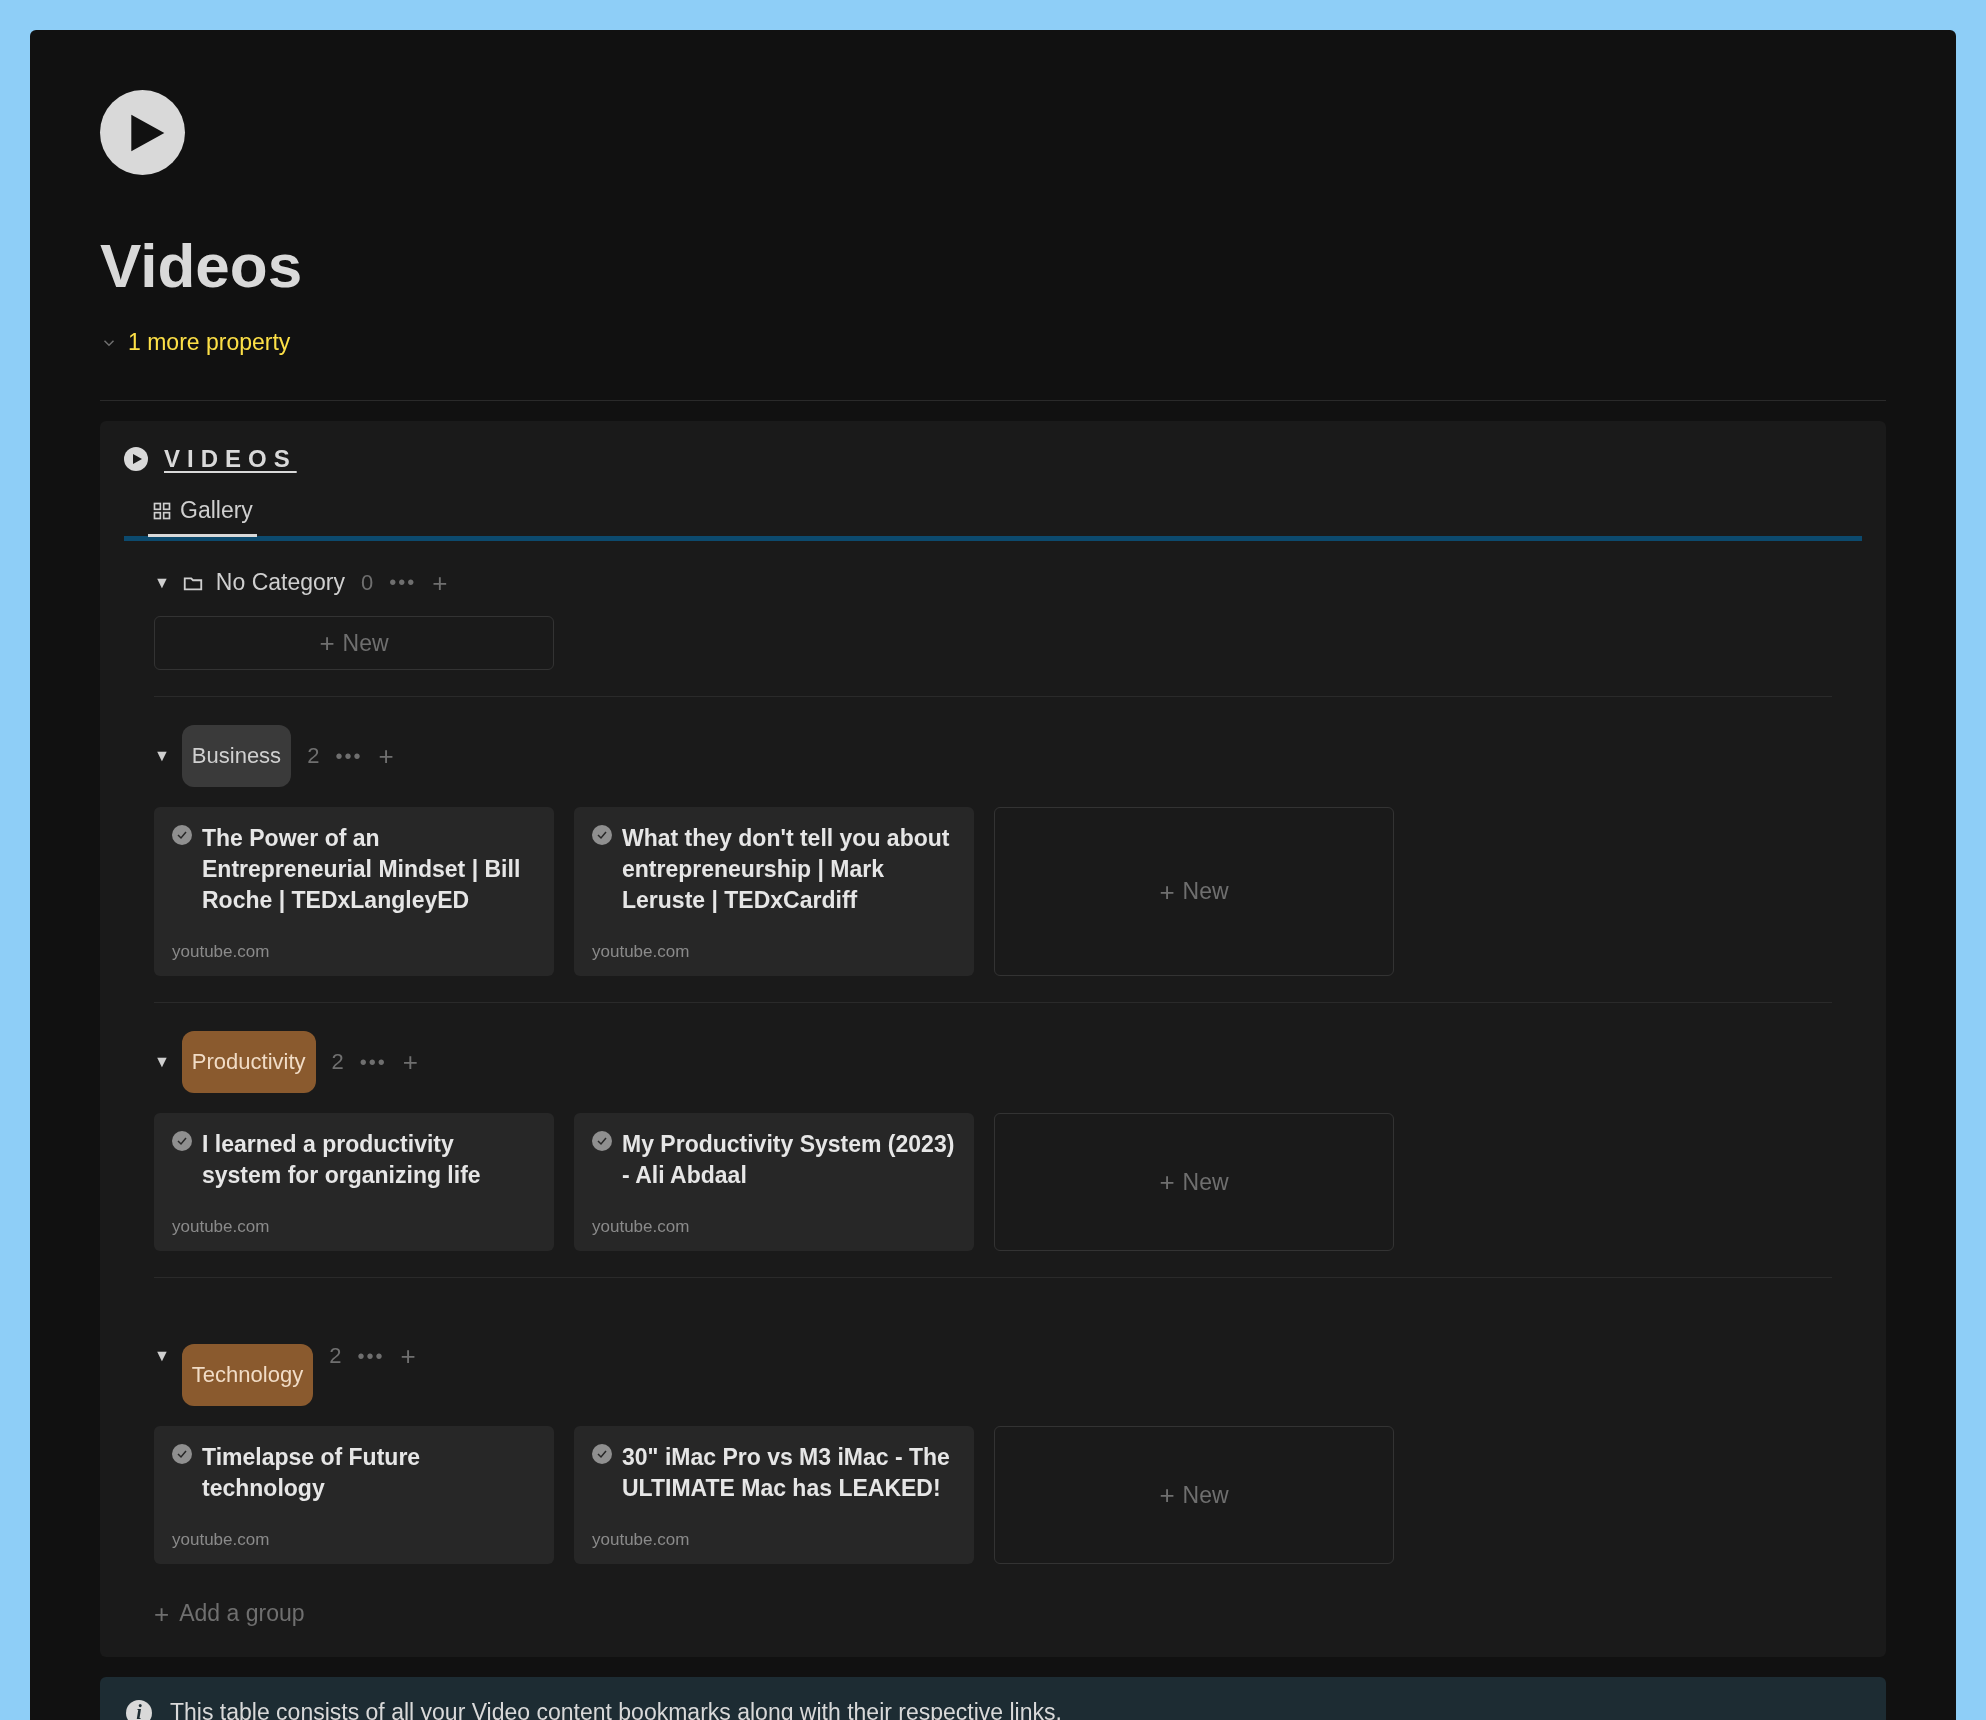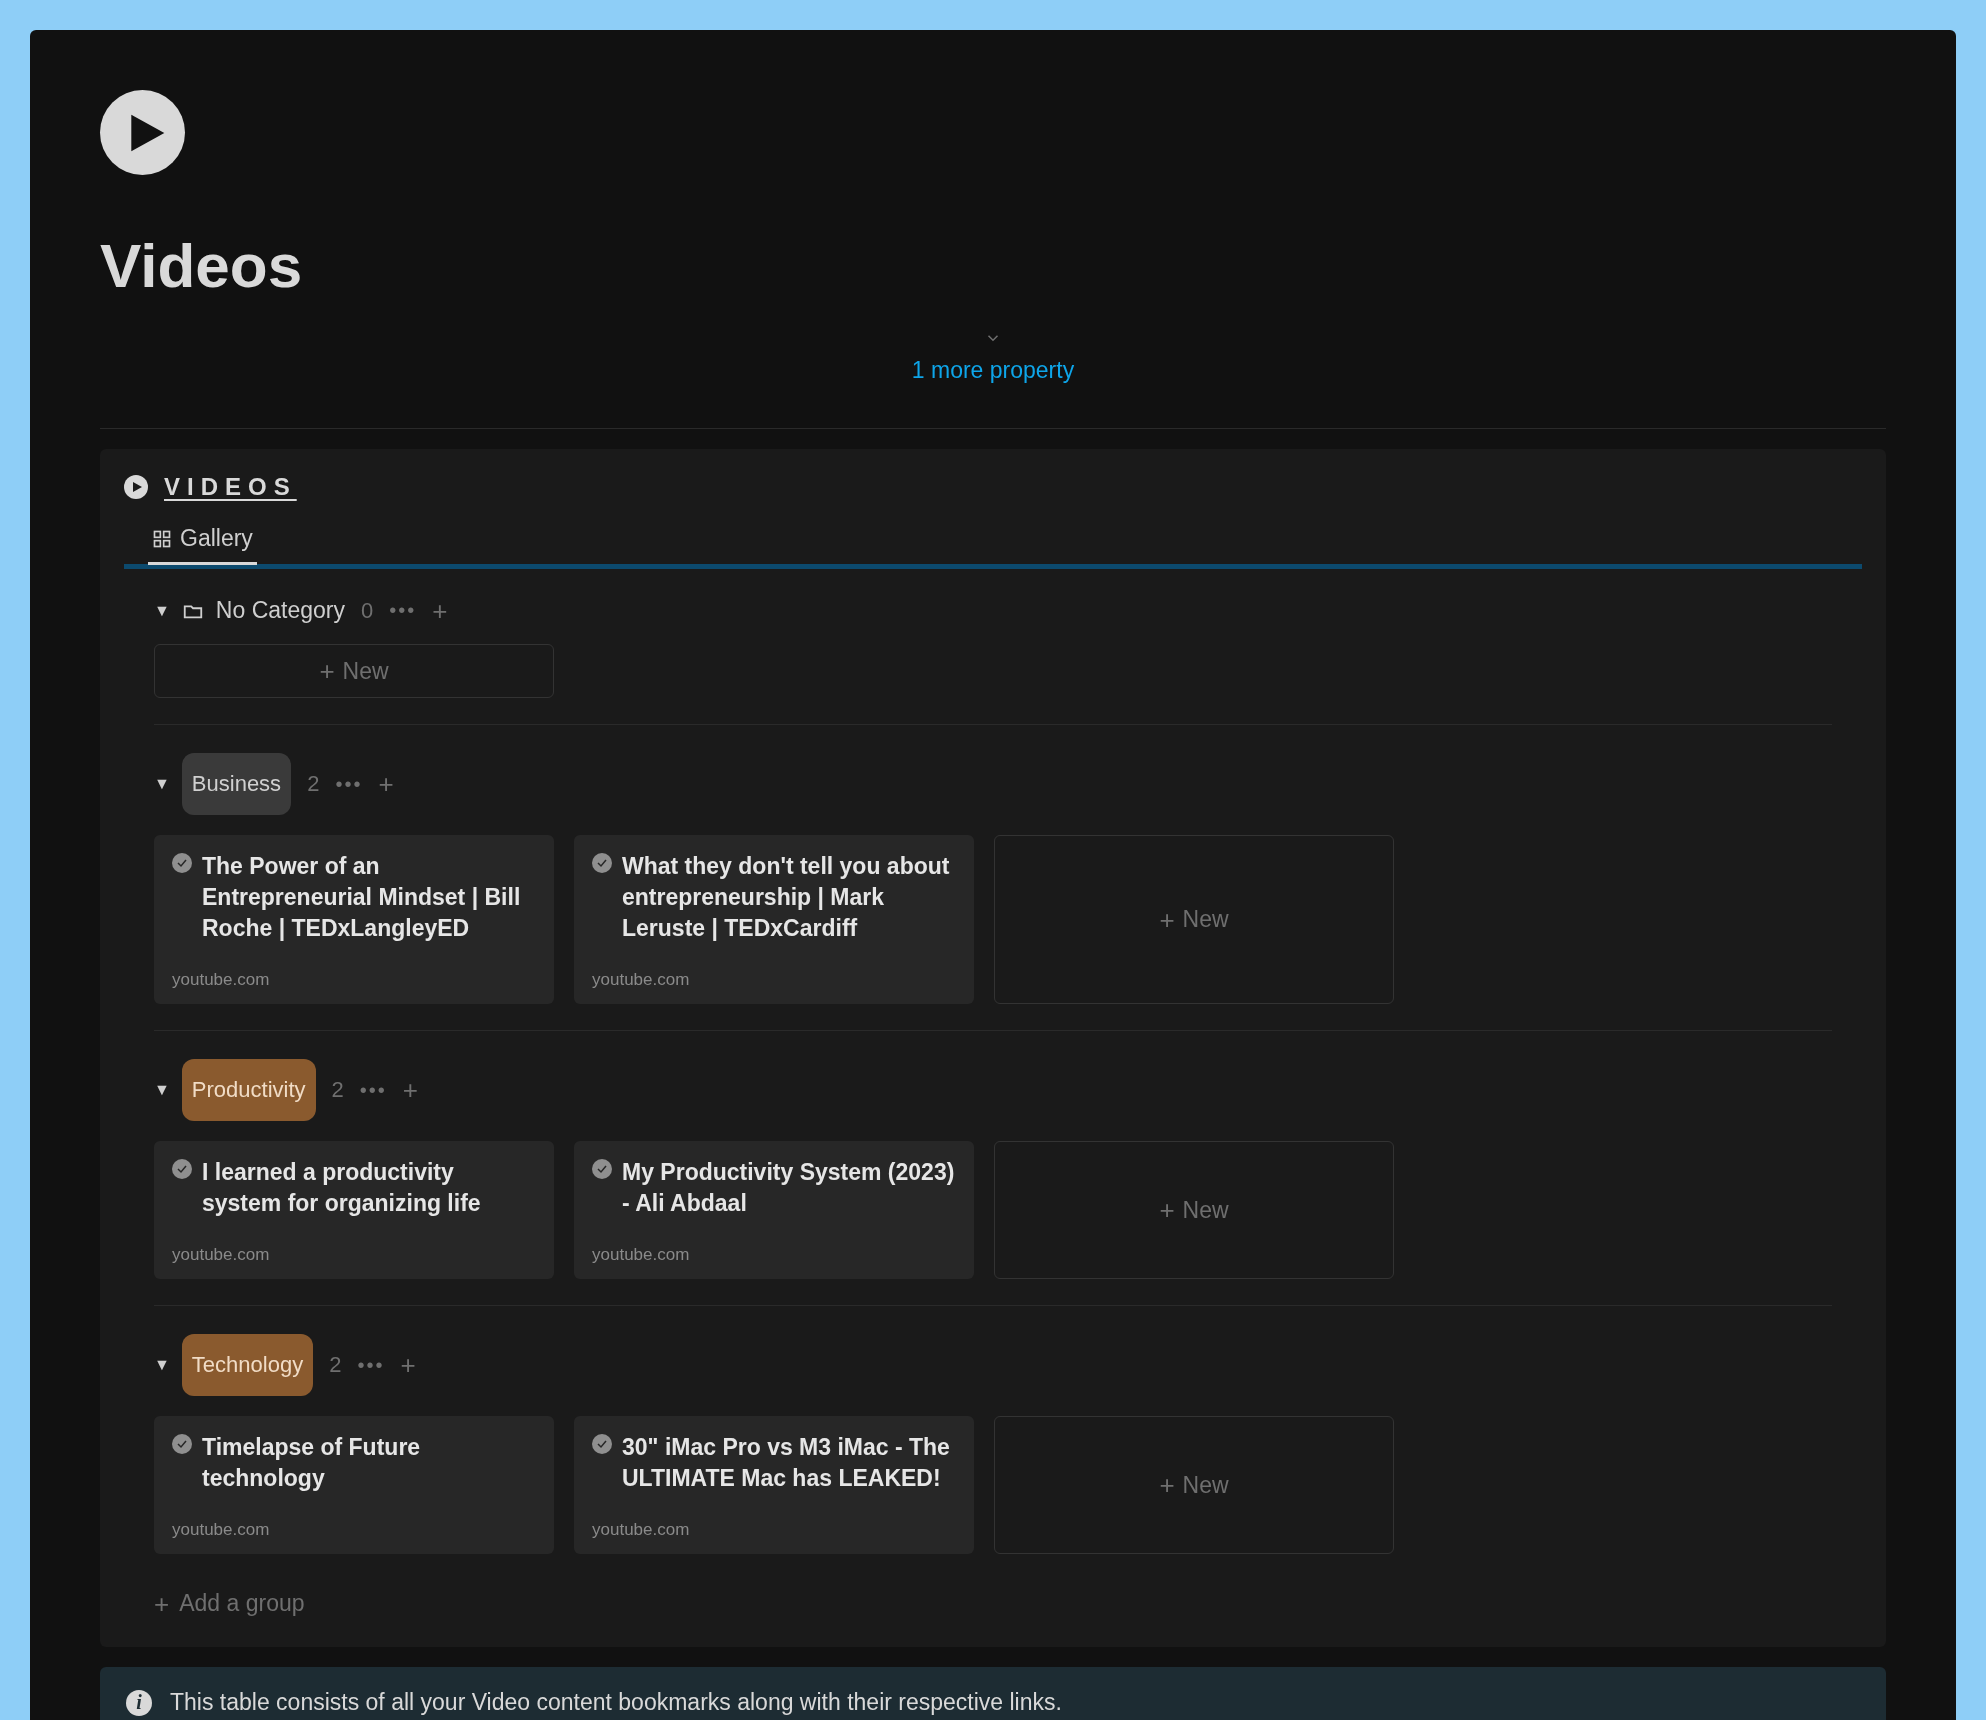--- a/index.html
+++ b/index.html
@@ -32,25 +32,24 @@
   .page-title {
     font-size: 62px;
     font-weight: 700;
     color: #d9d9d9;
     margin-bottom: 28px;
   }
   .more-prop {
     display: flex;
     align-items: center;
     gap: 10px;
-    color: #0ea5e9;
+    color: #fde047;
     font-size: 23px;
     cursor: pointer;
     padding-bottom: 24px;
-    flex-direction: column;
   }
   .more-prop svg { width: 18px; height: 18px; stroke: #6f6f6f; }
   .hr {
     border: none;
     border-top: 1px solid #2a2a2a;
     margin: 0 70px 0 70px;
   }
   .db-block {
     margin: 20px 70px 0 70px;
     background: #1a1a1a;
@@ -112,21 +111,21 @@
   .plus { color:#6f6f6f; cursor:pointer; font-size:26px; line-height:1; }
   .tag {
     display:inline-block;
     padding: 18px 10px;
     border-radius: 12px;
     font-size: 22px;
     font-weight: 500;
   }
   .tag-business   { background:#3a3a3a; color:#d0d0d0; }
   .tag-productivity{ background:#8a5a2e; color:#f1dcc6; }
-  .tag-technology { background:#8a5a2e; color:#f1dcc6; }
+  .tag-technology { background:#8a5a2e; color:#f1dcc6;margin-top:38px; }
   .cards-row {
     display:flex; gap:20px; padding: 14px 30px 20px 30px;
   }
   .card {
     width: 400px;
     background: #272727;
     border-radius: 6px;
     padding: 16px 18px 14px 18px;
     display:flex; flex-direction:column; gap:26px;
     cursor:pointer;

